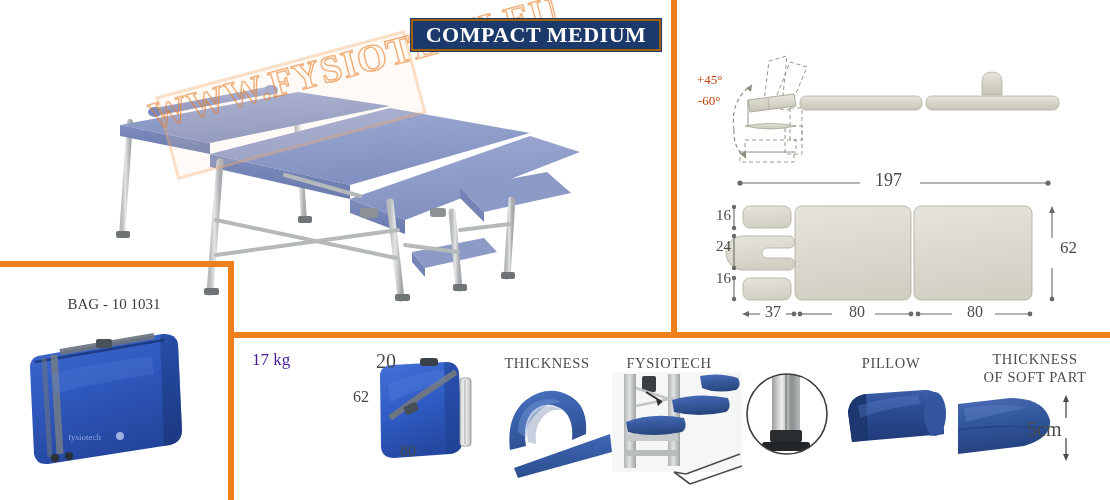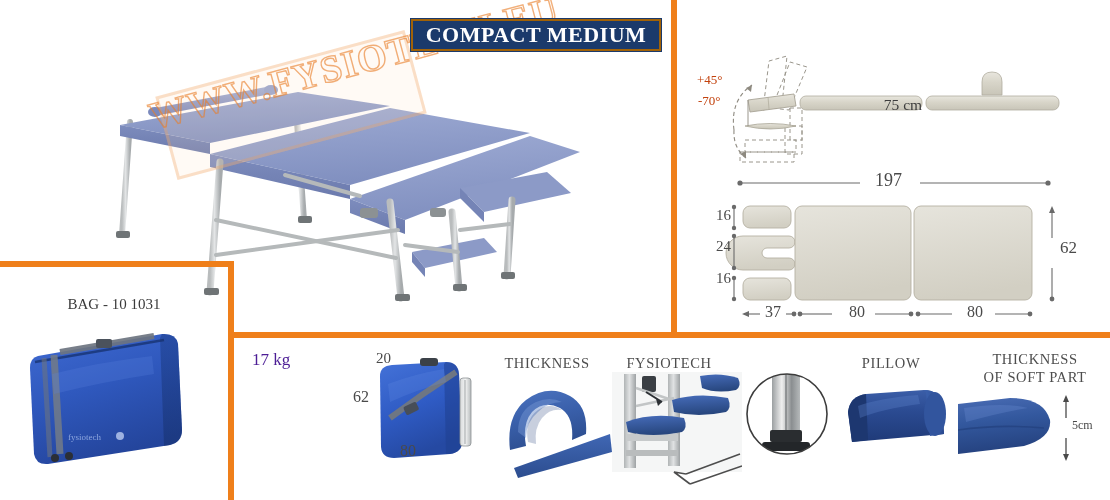--- a/index.html
+++ b/index.html
@@ -233,24 +233,23 @@
       <line x1="58" y1="52" x2="58" y2="78" stroke="#9a968c" stroke-width="1"></line>
 
       <rect x="110" y="48" width="122" height="14" rx="6" fill="url(#padG)" stroke="#b0ac9e" stroke-width="0.8"></rect>
       <rect x="236" y="48" width="133" height="14" rx="6" fill="url(#padG)" stroke="#b0ac9e" stroke-width="0.8"></rect>
 
       <path d="M292,34 q0,-10 10,-10 q10,0 10,10 l0,13 l-20,0 Z" fill="url(#padG)" stroke="#b0ac9e" stroke-width="0.8"></path>
     </svg>
   </div>
 
   <div class="ang" style="left:697px; top:72px;">+45°</div>
-  <div class="ang" style="left:698px; top:93px;">-70°</div>
+  <div class="ang" style="left:698px; top:93px;">-60°</div>
 
   <div class="heights">
-    <div>75 cm</div>
   </div>
 
   <div class="planview">
     <svg width="412" height="160" viewBox="0 0 412 160">
       <defs>
         <linearGradient id="plate" x1="0" y1="0" x2="0.2" y2="1">
           <stop offset="0" stop-color="#e6e4dc"></stop>
           <stop offset="1" stop-color="#d2cfc3"></stop>
         </linearGradient>
       </defs>
@@ -386,21 +385,21 @@
 
       <path d="M30,60 Q62,36 96,14" stroke="#6e7683" stroke-width="6" fill="none"></path>
       <rect x="44" y="46" width="14" height="9" rx="2" fill="#474e58" transform="rotate(-26 51 50)"></rect>
 
       <rect x="60" y="0" width="18" height="8" rx="3" fill="#3b4148"></rect>
 
       <path d="M28,26 Q54,16 84,11 L86,24 Q56,32 30,44 Z" fill="#6b91e6" opacity="0.22"></path>
     </svg>
   </div>
 
-  <div class="dim-txt" style="left:376px; top:350px; font-size:15px;">20</div>
+  <div class="dim-txt" style="left:376px; top:350px; font-size:20px;">20</div>
   <div class="dim-txt" style="left:353px; top:388px; font-size:16px;">62</div>
   <div class="dim-txt" style="left:400px; top:442px; font-size:16px;">80</div>
 
   <div class="feat-label" style="left:492px; top:355px; width:110px;">THICKNESS</div>
   <div class="featimg" style="left:492px; top:376px;">
     <svg width="120" height="110" viewBox="0 0 120 110">
       <defs>
         <linearGradient id="hrG" x1="0" y1="0" x2="0.3" y2="1">
           <stop offset="0" stop-color="#4b73bf"></stop>
           <stop offset="0.5" stop-color="#3a60ab"></stop>
@@ -540,15 +539,15 @@
   </div>
 
   <div class="featimg" style="left:1056px; top:392px;">
     <svg width="20" height="72" viewBox="0 0 20 72">
       <line x1="10" y1="6" x2="10" y2="26" stroke="#4a4a4a" stroke-width="1.3"></line>
       <line x1="10" y1="46" x2="10" y2="66" stroke="#4a4a4a" stroke-width="1.3"></line>
       <polygon points="10,3 7,10 13,10" fill="#4a4a4a"></polygon>
       <polygon points="10,69 7,62 13,62" fill="#4a4a4a"></polygon>
     </svg>
   </div>
-  <div class="dim-txt" style="left:1072px; top:418px; font-size:12px;">5cm</div>
+  <div class="dim-txt" style="left:1027px; top:418px; font-size:20px;">5cm</div>
 
 </div>
 
 </body></html>

